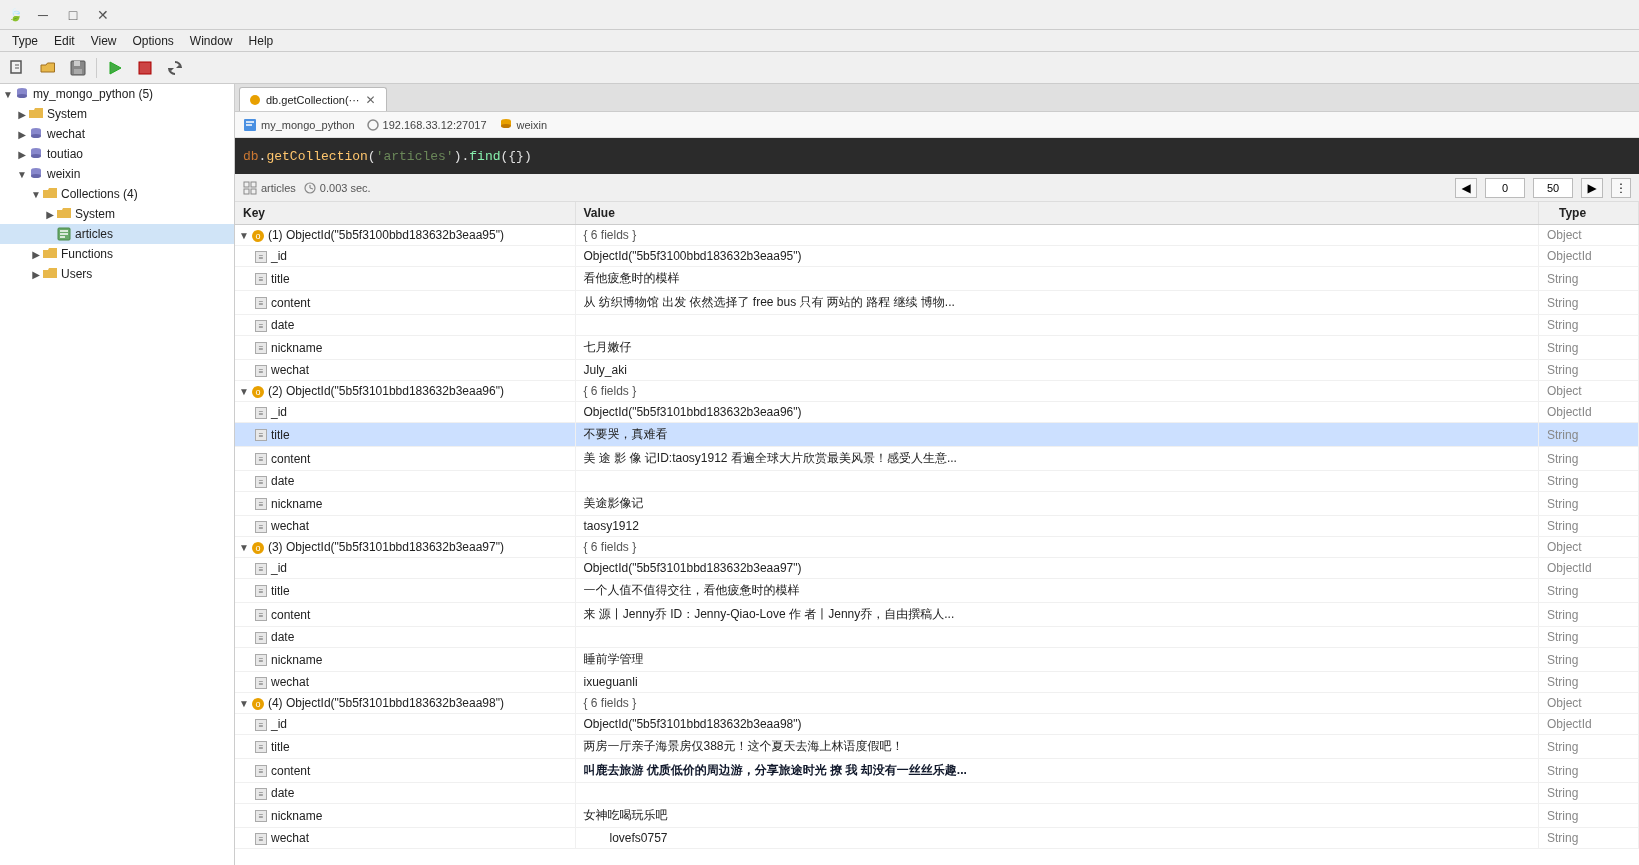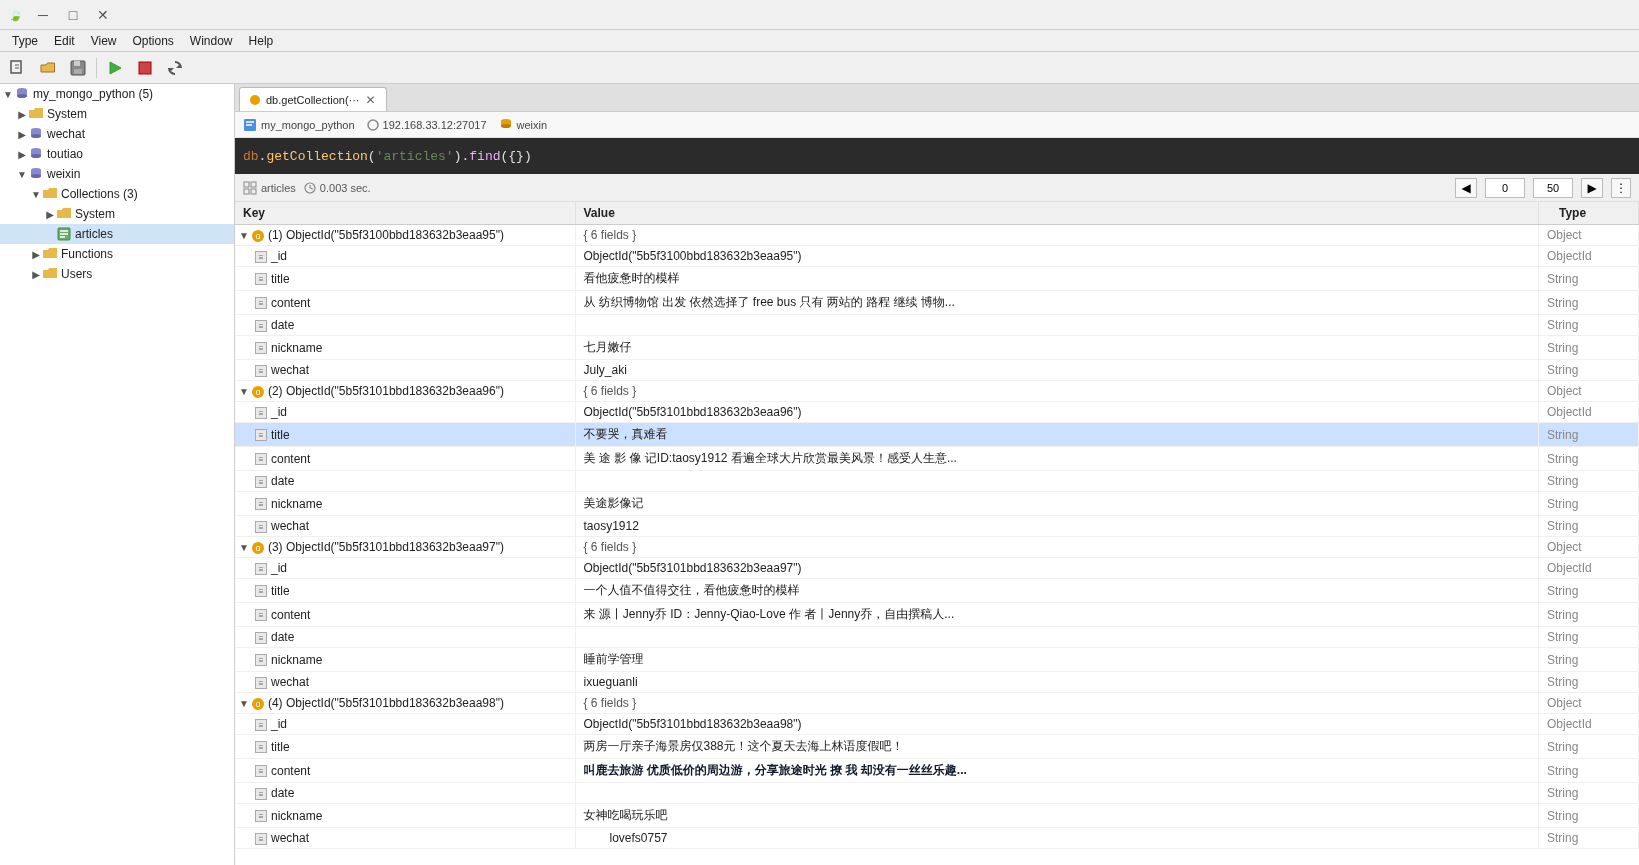--- a/index.html
+++ b/index.html
@@ -196,21 +196,21 @@
       <span class="tree-label">weixin</span>
     </div>
 
     <div class="tree-row" style="padding-left:30px;">
       <span class="tree-toggle">▼</span>
       <span class="tree-icon">
         <svg width="14" height="12" viewBox="0 0 14 12">
             <path d="M0 2 h5 l1 -2 h8 v10 H0 Z" fill="#e8b84b"></path>
           </svg>
       </span>
-      <span class="tree-label">Collections (3)</span>
+      <span class="tree-label">Collections (4)</span>
     </div>
 
     <div class="tree-row" style="padding-left:44px;">
       <span class="tree-toggle">▶</span>
       <span class="tree-icon">
         <svg width="14" height="12" viewBox="0 0 14 12">
             <path d="M0 2 h5 l1 -2 h8 v10 H0 Z" fill="#e8b84b"></path>
           </svg>
       </span>
       <span class="tree-label">System</span>
@@ -285,21 +285,21 @@
       </div>
     </div>
 
     <div class="query-editor">
       <span style="color:#cc7832;">db</span>
         <span style="color:#e0e0e0;">.</span>
         <span style="color:#ffc66d;">getCollection</span>
         <span style="color:#e0e0e0;">(</span>
         <span style="color:#6a8759;">'articles'</span>
         <span style="color:#e0e0e0;">).</span>
-        <span style="color:#f0abfc;">find</span>
+        <span style="color:#86efac;">find</span>
         <span style="color:#e0e0e0;">({})</span>
     </div>
 
     <div class="results-area">
 
       <div class="results-toolbar">
         <div class="results-toolbar-item">
           <svg width="14" height="14" viewBox="0 0 14 14">
             <rect x="1" y="1" width="5" height="5" fill="none" stroke="#888" stroke-width="1"></rect>
             <rect x="8" y="1" width="5" height="5" fill="none" stroke="#888" stroke-width="1"></rect>

